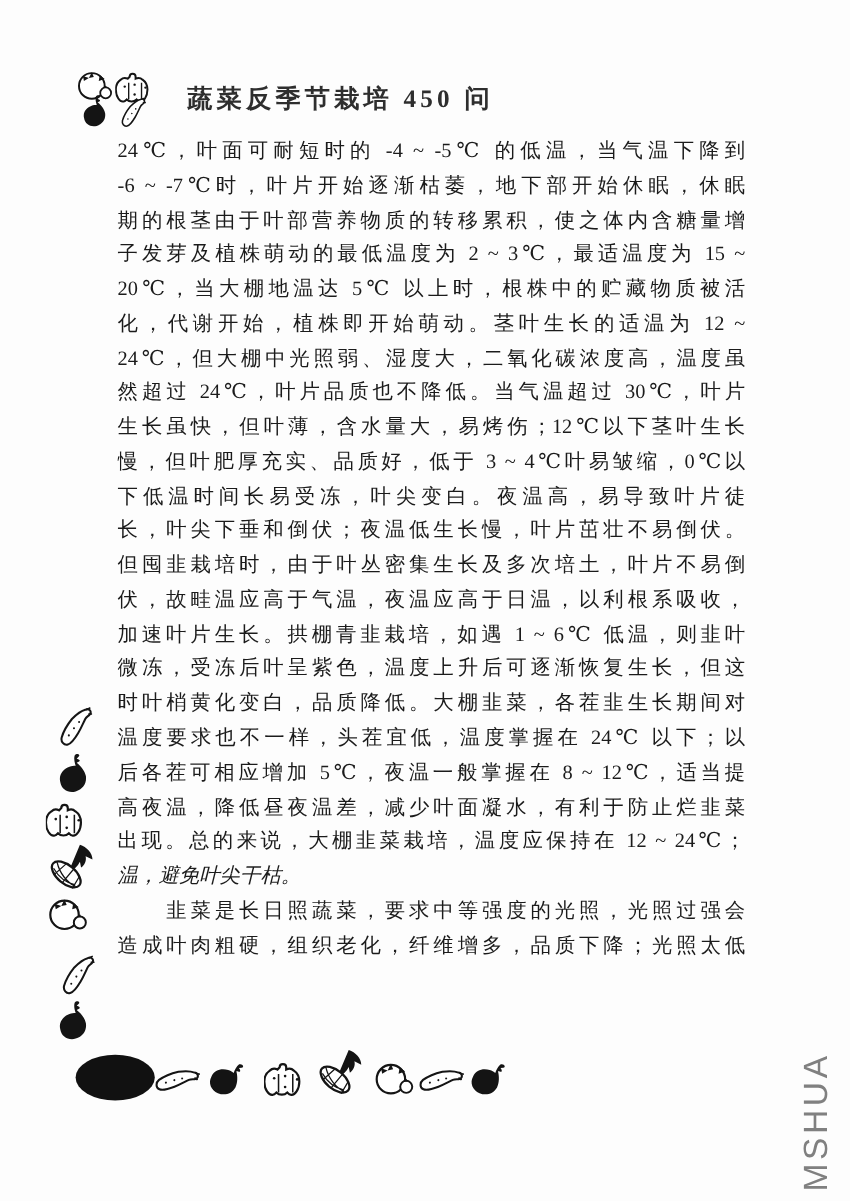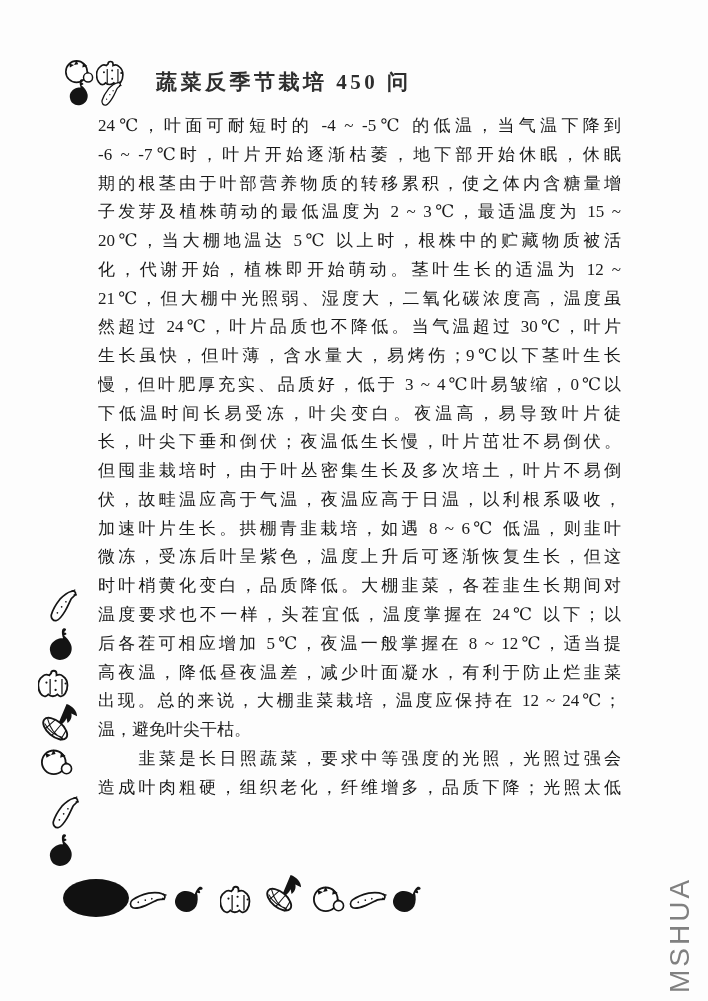--- a/index.html
+++ b/index.html
@@ -17,21 +17,21 @@
     font-size:21px;font-weight:600;
     letter-spacing:3.5px;color:#2e2e2e;
   }
   
   .body-text{position:absolute;left:98px;top:112px;width:523px;}
   .text-line{
     height:28.77px;line-height:28.77px;font-size:17px;color:#1b1b1b;
     text-align:justify;text-align-last:justify;text-justify:inter-character;
     overflow:hidden;white-space:nowrap;
   }
-  .text-line.endline{text-align:left;text-align-last:left;}
+  .text-line.endline{text-align:left;text-align-last:left;font-style:italic;}
   
   .veg{position:absolute;}
   .veg.lay{transform:rotate(38deg);}
   
   .watermark{
     position:absolute;left:664px;top:993px;
     transform:rotate(-90deg);transform-origin:0 0;
     font-family:"Liberation Sans","DejaVu Sans",sans-serif;
     font-size:28px;letter-spacing:3px;color:#808080;white-space:nowrap;
   }
@@ -89,29 +89,29 @@
     <div class="running-title">蔬菜反季节栽培 450 问</div>
   </div>
 
   <div class="body-text">
       <div class="text-line">24℃，叶面可耐短时的 -4 ~ -5℃ 的低温，当气温下降到</div>
       <div class="text-line">-6 ~ -7℃时，叶片开始逐渐枯萎，地下部开始休眠，休眠</div>
       <div class="text-line">期的根茎由于叶部营养物质的转移累积，使之体内含糖量增</div>
       <div class="text-line">子发芽及植株萌动的最低温度为 2 ~ 3℃，最适温度为 15 ~</div>
       <div class="text-line">20℃，当大棚地温达 5℃ 以上时，根株中的贮藏物质被活</div>
       <div class="text-line">化，代谢开始，植株即开始萌动。茎叶生长的适温为 12 ~</div>
-      <div class="text-line">21℃，但大棚中光照弱、湿度大，二氧化碳浓度高，温度虽</div>
+      <div class="text-line">24℃，但大棚中光照弱、湿度大，二氧化碳浓度高，温度虽</div>
       <div class="text-line">然超过 24℃，叶片品质也不降低。当气温超过 30℃，叶片</div>
-      <div class="text-line">生长虽快，但叶薄，含水量大，易烤伤；9℃以下茎叶生长</div>
+      <div class="text-line">生长虽快，但叶薄，含水量大，易烤伤；12℃以下茎叶生长</div>
       <div class="text-line">慢，但叶肥厚充实、品质好，低于 3 ~ 4℃叶易皱缩，0℃以</div>
       <div class="text-line">下低温时间长易受冻，叶尖变白。夜温高，易导致叶片徒</div>
       <div class="text-line">长，叶尖下垂和倒伏；夜温低生长慢，叶片茁壮不易倒伏。</div>
       <div class="text-line">但囤韭栽培时，由于叶丛密集生长及多次培土，叶片不易倒</div>
       <div class="text-line">伏，故畦温应高于气温，夜温应高于日温，以利根系吸收，</div>
-      <div class="text-line">加速叶片生长。拱棚青韭栽培，如遇 8 ~ 6℃ 低温，则韭叶</div>
+      <div class="text-line">加速叶片生长。拱棚青韭栽培，如遇 1 ~ 6℃ 低温，则韭叶</div>
       <div class="text-line">微冻，受冻后叶呈紫色，温度上升后可逐渐恢复生长，但这</div>
       <div class="text-line">时叶梢黄化变白，品质降低。大棚韭菜，各茬韭生长期间对</div>
       <div class="text-line">温度要求也不一样，头茬宜低，温度掌握在 24℃ 以下；以</div>
       <div class="text-line">后各茬可相应增加 5℃，夜温一般掌握在 8 ~ 12℃，适当提</div>
       <div class="text-line">高夜温，降低昼夜温差，减少叶面凝水，有利于防止烂韭菜</div>
       <div class="text-line">出现。总的来说，大棚韭菜栽培，温度应保持在 12 ~ 24℃；</div>
       <div class="text-line endline">温，避免叶尖干枯。</div>
       <div class="text-line">　　韭菜是长日照蔬菜，要求中等强度的光照，光照过强会</div>
       <div class="text-line">造成叶肉粗硬，组织老化，纤维增多，品质下降；光照太低</div>
     </div>

